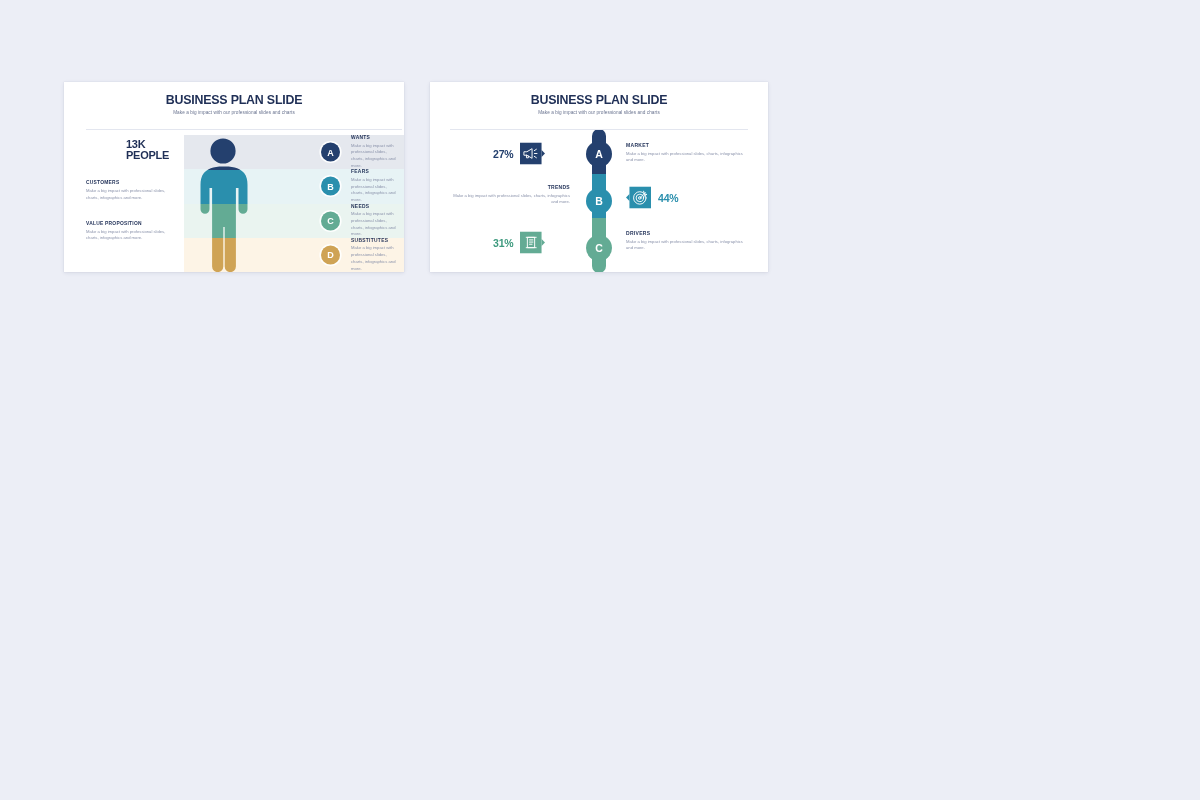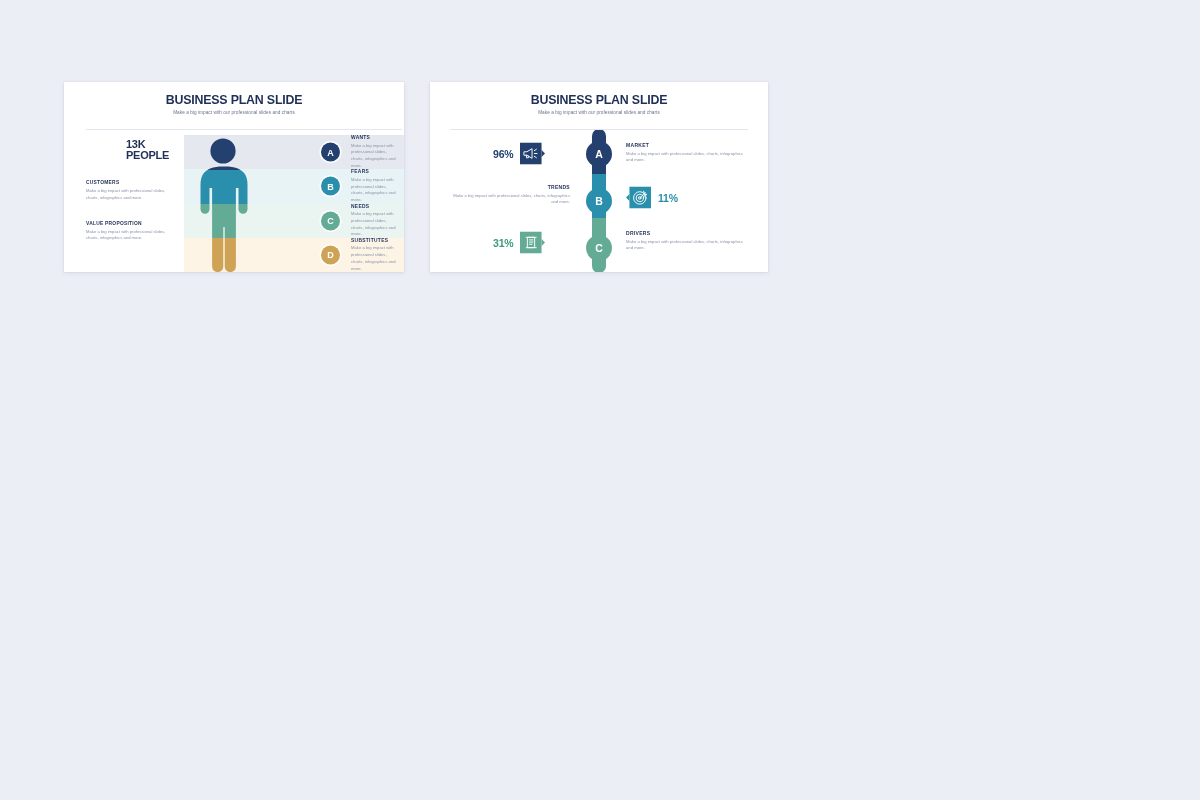--- a/index.html
+++ b/index.html
@@ -319,21 +319,21 @@
       <div class="circle-letter" style="top:11px">A</div>
       <div class="circle-letter" style="top:58px">B</div>
       <div class="circle-letter" style="top:105px">C</div>
     </div>
 
     <div class="side-block" style="left:196px; top:60px;">
       <div class="side-title">MARKET</div>
       <div class="side-body">Make a big impact with professional slides, charts, infographics and more.</div>
     </div>
     <div class="pct-group" style="left:63px; top:59px;">
-      <div class="pct" style="color:#24406e">96%</div>
+      <div class="pct" style="color:#24406e">27%</div>
       <div class="badge">
         <svg width="29" height="25" viewBox="0 0 29 25" xmlns="http://www.w3.org/2000/svg">
           <path d="M0 0h25v25H0z" fill="#24406e"></path>
           <path d="M25 8.5l4 4-4 4z" fill="#24406e"></path>
           <g fill="none" stroke="#ffffff" stroke-width="1.1" stroke-linecap="round" stroke-linejoin="round">
             <path d="M5 10.5h3l6-3.6v11.2l-6-3.6H5z"></path>
             <path d="M7.5 14.4v3.1h2.2v-2"></path>
             <path d="M16.6 9.2l2.4-1.6M16.8 12.5h2.9M16.6 15.8l2.4 1.6"></path>
           </g>
         </svg>
@@ -350,21 +350,21 @@
           <path d="M4 0h25v25H4z" fill="#2a8fad"></path>
           <path d="M4 8.5l-4 4 4 4z" fill="#2a8fad"></path>
           <g fill="none" stroke="#ffffff" stroke-width="1.1" stroke-linecap="round">
             <circle cx="16" cy="13" r="7.2"></circle>
             <circle cx="16" cy="13" r="4.3"></circle>
             <circle cx="16" cy="13" r="1.5"></circle>
             <path d="M16 13l6.4-6.4M20.4 5.2l.9 2.9 2.9.9-2.9.9-.9 2.9"></path>
           </g>
         </svg>
       </div>
-      <div class="pct" style="color:#2a8fad">11%</div>
+      <div class="pct" style="color:#2a8fad">44%</div>
     </div>
 
     <div class="side-block" style="left:196px; top:148px;">
       <div class="side-title">DRIVERS</div>
       <div class="side-body">Make a big impact with professional slides, charts, infographics and more.</div>
     </div>
     <div class="pct-group" style="left:63px; top:148px;text-align:right;">
       <div class="pct" style="color:#3d9a7e">31%</div>
       <div class="badge">
         <svg width="29" height="25" viewBox="0 0 29 25" xmlns="http://www.w3.org/2000/svg">

